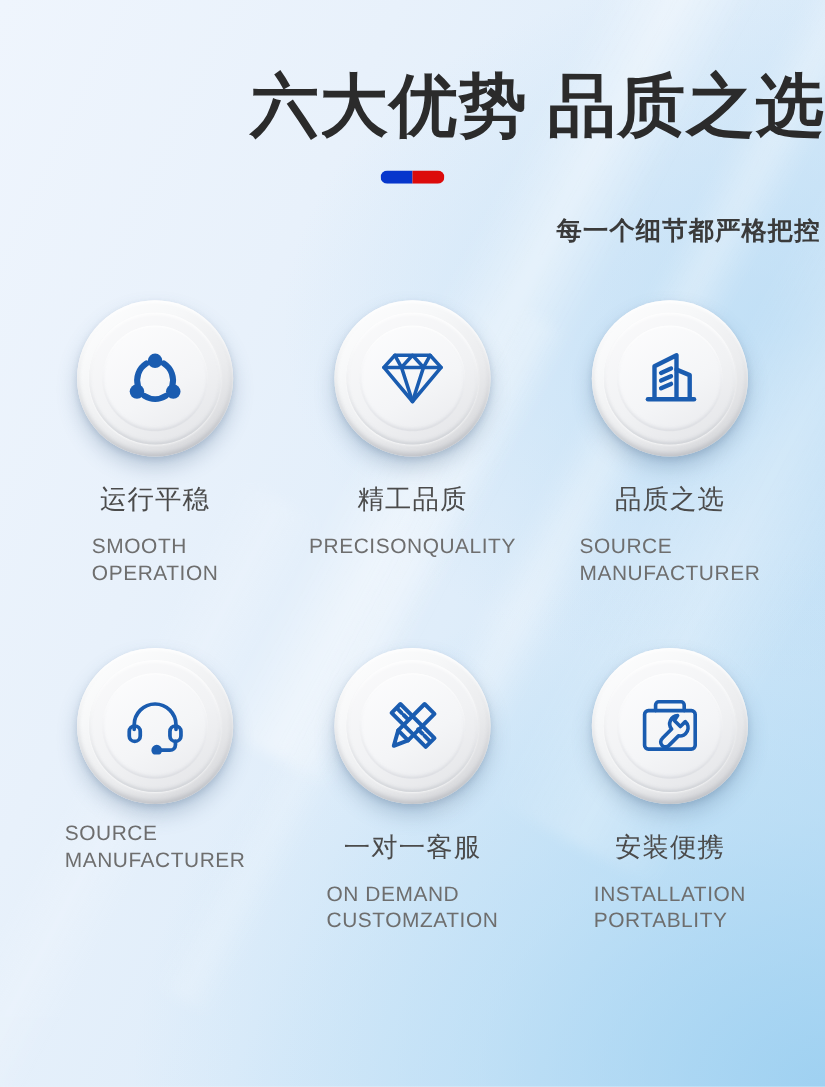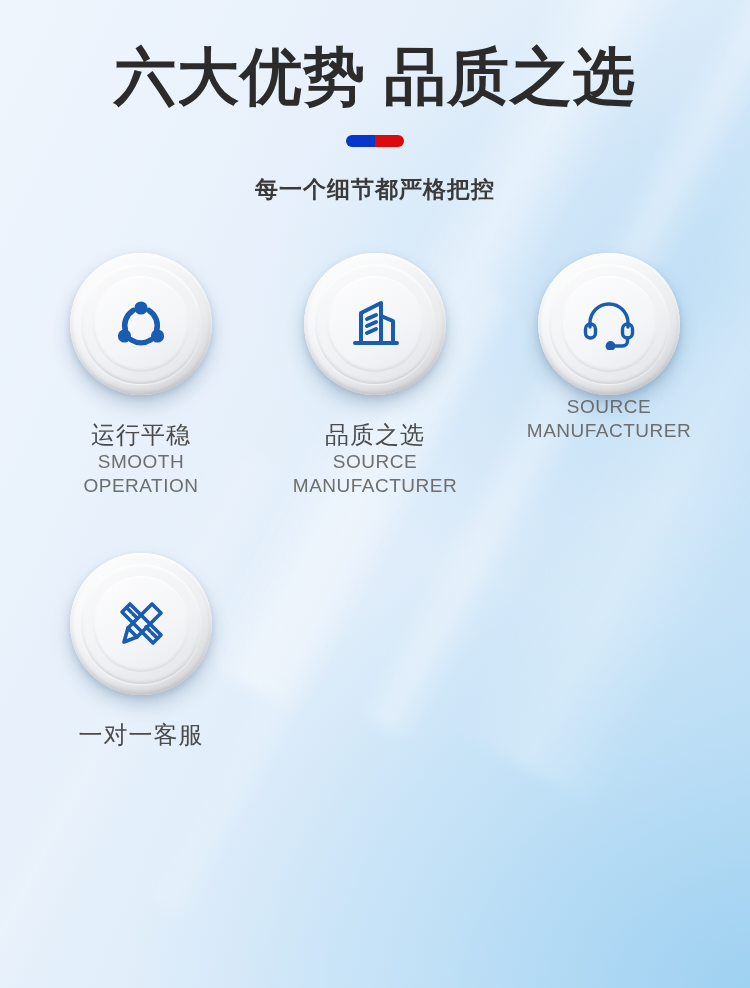--- a/index.html
+++ b/index.html
@@ -38,22 +38,22 @@
     filter: blur(6px);
   }
   .s1 { width: 120px; height: 900px; left: 400px; top: -160px; }
   .s2 { width: 70px;  height: 900px; left: 560px; top: -120px; opacity: .75; }
   .s3 { width: 170px; height: 900px; left: 650px; top: -80px; opacity: .55; }
   .s4 { width: 60px;  height: 700px; left: 300px; top: 250px; opacity: .45; }
   .s5 { width: 90px;  height: 600px; left: 70px;  top: 420px; opacity: .35; }
 
   .header {
     position: relative;
-    padding-top: 44px;
-    text-align: center;
+    padding-top: 64px;
+    text-align: right;
   }
   .title {
     font-size: 62px;
     line-height: 1.05;
     font-weight: bold;
     color: #2b2b2b;
     letter-spacing: 1px;
     margin: 0;
     font-family: "Liberation Sans", "DejaVu Sans", sans-serif;
   }
@@ -62,21 +62,21 @@
     height: 12px;
     margin: 26px auto 0;
     border-radius: 6px;
     overflow: hidden;
     display: flex;
   }
   .divider .half-blue { width: 50%; height: 100%; background: #0636cc; }
   .divider .half-red  { width: 50%; height: 100%; background: #dc0b0b; }
 
   .subtitle {
-    margin: 27px 16px 0;
+    margin: 27px 4px 0;
     font-size: 23px;
     font-weight: bold;
     color: #3a3a3a;
     letter-spacing: 1px;
   }
 
   .grid {
     position: relative;
     margin-top: 48px;
     display: grid;
@@ -140,24 +140,25 @@
 
   .label-cn {
     margin-top: 26px;
     font-size: 24px;
     color: #4b4b4b;
     letter-spacing: 1px;
     text-align: left;
     line-height: 1.2;
   }
   .label-en {
+    margin-top: 16px;
     font-size: 19px;
     color: #6e6e6e;
     letter-spacing: 0.5px;
-    text-align: center;
+    text-align: left;
     line-height: 1.25;
     white-space: pre-line;
     font-family: "Liberation Sans", "DejaVu Sans", sans-serif;
   }
 </style>
 </head>
 <body>
 
 <div class="page">
 
@@ -199,20 +200,41 @@
               </g>
             </svg>
           </span>
         </div>
       </div>
       <div class="label-cn">运行平稳</div>
       <div class="label-en">SMOOTH
 OPERATION</div>
     </div>
 
+    <div class="feature">
+      <div class="disc-wrap">
+        <div class="disc"></div>
+        <div class="disc-ring"></div>
+        <div class="disc-face">
+          <span>
+            <svg width="60" height="52" viewBox="0 0 60 52">
+              <g fill="none" stroke="#1a5cb0" stroke-width="3.2" stroke-linejoin="round" stroke-linecap="round">
+                <path d="M4 16 L14 5 L46 5 L56 16 L30 47 Z"></path>
+                <path d="M4 16 L56 16"></path>
+                <path d="M14 5 L20 16 L30 47"></path>
+                <path d="M46 5 L40 16 L30 47"></path>
+                <path d="M20 16 L30 5 L40 16"></path>
+              </g>
+            </svg>
+          </span>
+        </div>
+      </div>
+      <div class="label-cn">精工品质</div>
+      <div class="label-en">PRECISONQUALITY</div>
+    </div>
 
     <div class="feature">
       <div class="disc-wrap">
         <div class="disc"></div>
         <div class="disc-ring"></div>
         <div class="disc-face">
           <span>
             <svg width="56" height="56" viewBox="0 0 56 56">
               <g fill="none" stroke="#1a5cb0" stroke-width="4" stroke-linejoin="round" stroke-linecap="round">
                 <path d="M14 46 L14 17 L34 7 L34 46"></path>
@@ -269,17 +291,40 @@
                 <path d="M15 13 L19 17"></path>
                 <path d="M21 19 L25 23"></path>
                 <path d="M34 32 L38 36"></path>
                 <path d="M40 38 L44 42"></path>
               </g>
             </svg>
           </span>
         </div>
       </div>
       <div class="label-cn">一对一客服</div>
-    </div>
-
+      <div class="label-en">ON DEMAND
+CUSTOMZATION</div>
+    </div>
+
+    <div class="feature">
+      <div class="disc-wrap">
+        <div class="disc"></div>
+        <div class="disc-ring"></div>
+        <div class="disc-face">
+          <span>
+            <svg width="58" height="52" viewBox="0 0 58 52">
+              <g fill="none" stroke="#1a5cb0" stroke-width="3.3" stroke-linejoin="round" stroke-linecap="round">
+                <path d="M16 12 L16 7 A3 3 0 0 1 19 4 L39 4 A3 3 0 0 1 42 7 L42 12"></path>
+                <rect x="6" y="12" width="46" height="35" rx="3.5"></rect>
+
+                <path d="M36 16.5 A7.5 7.5 0 0 0 30.6 28.8 L22.2 37.2 A4.4 4.4 0 1 0 28.4 43.4 L36.8 35 A7.5 7.5 0 0 0 43 22 L38.5 26.5 L33 21 Z"></path>
+              </g>
+            </svg>
+          </span>
+        </div>
+      </div>
+      <div class="label-cn">安装便携</div>
+      <div class="label-en">INSTALLATION
+PORTABLITY</div>
+    </div>
 
   </div>
 </div>
 
 </body></html>

